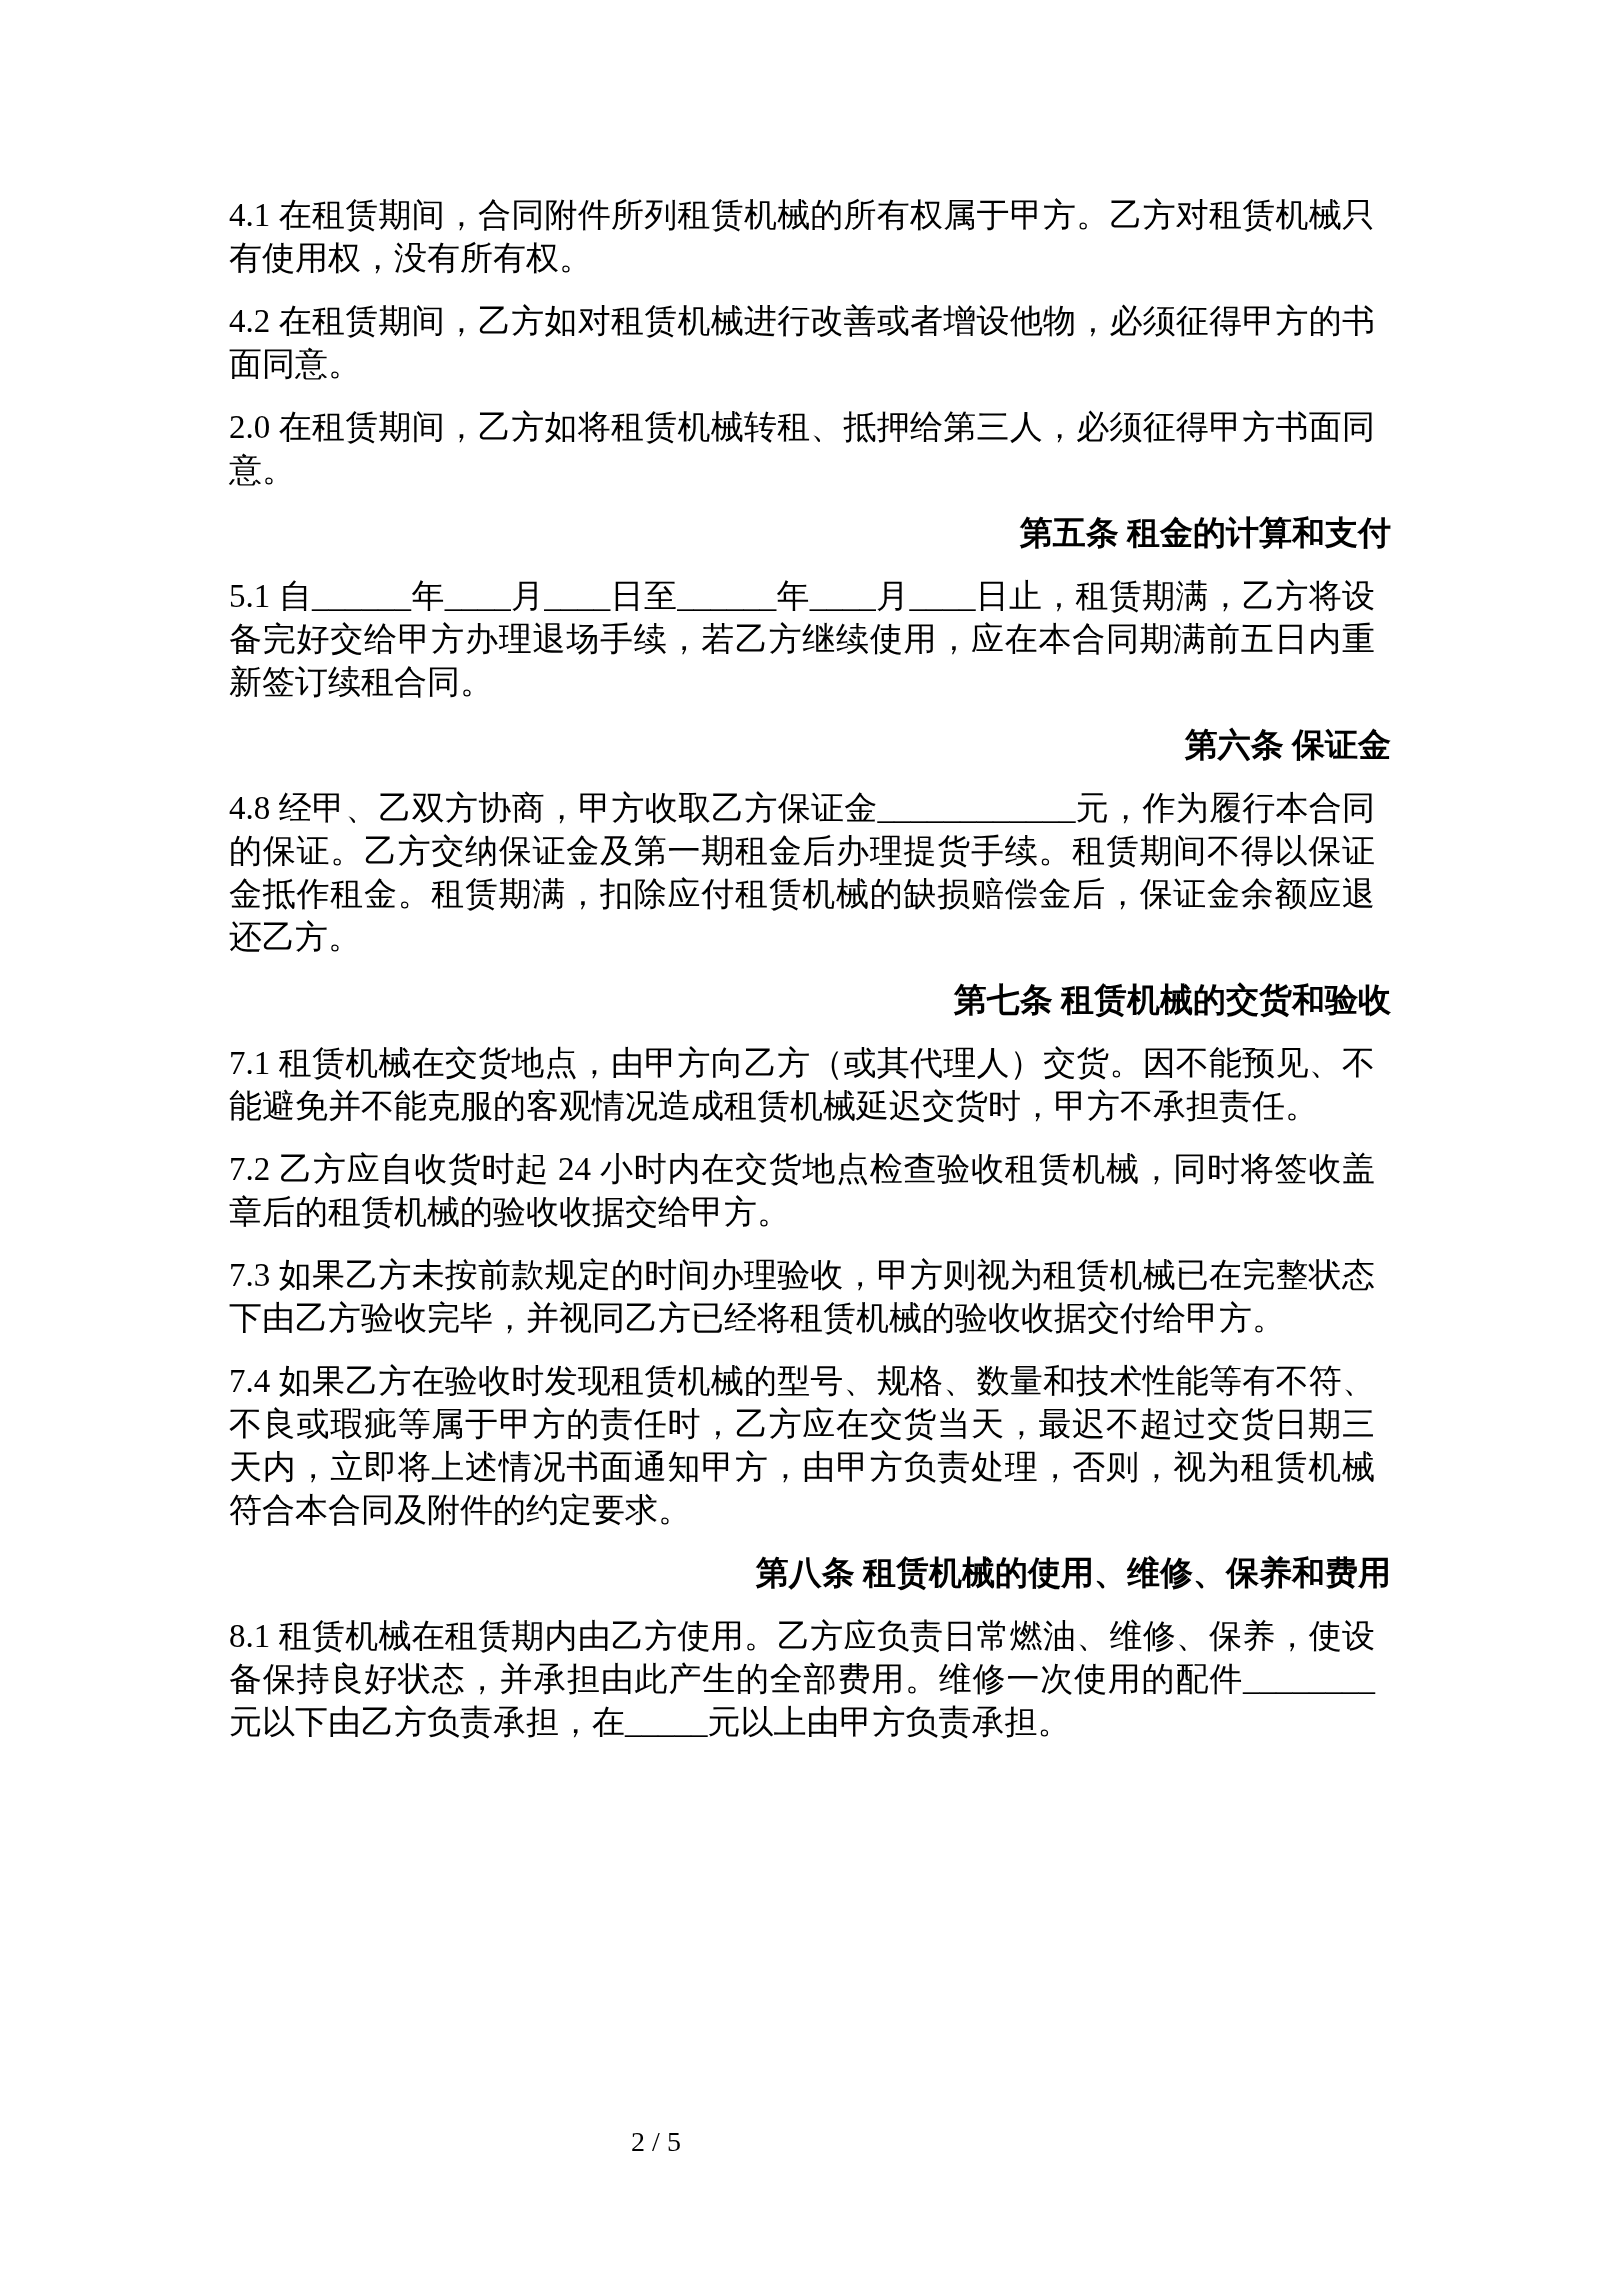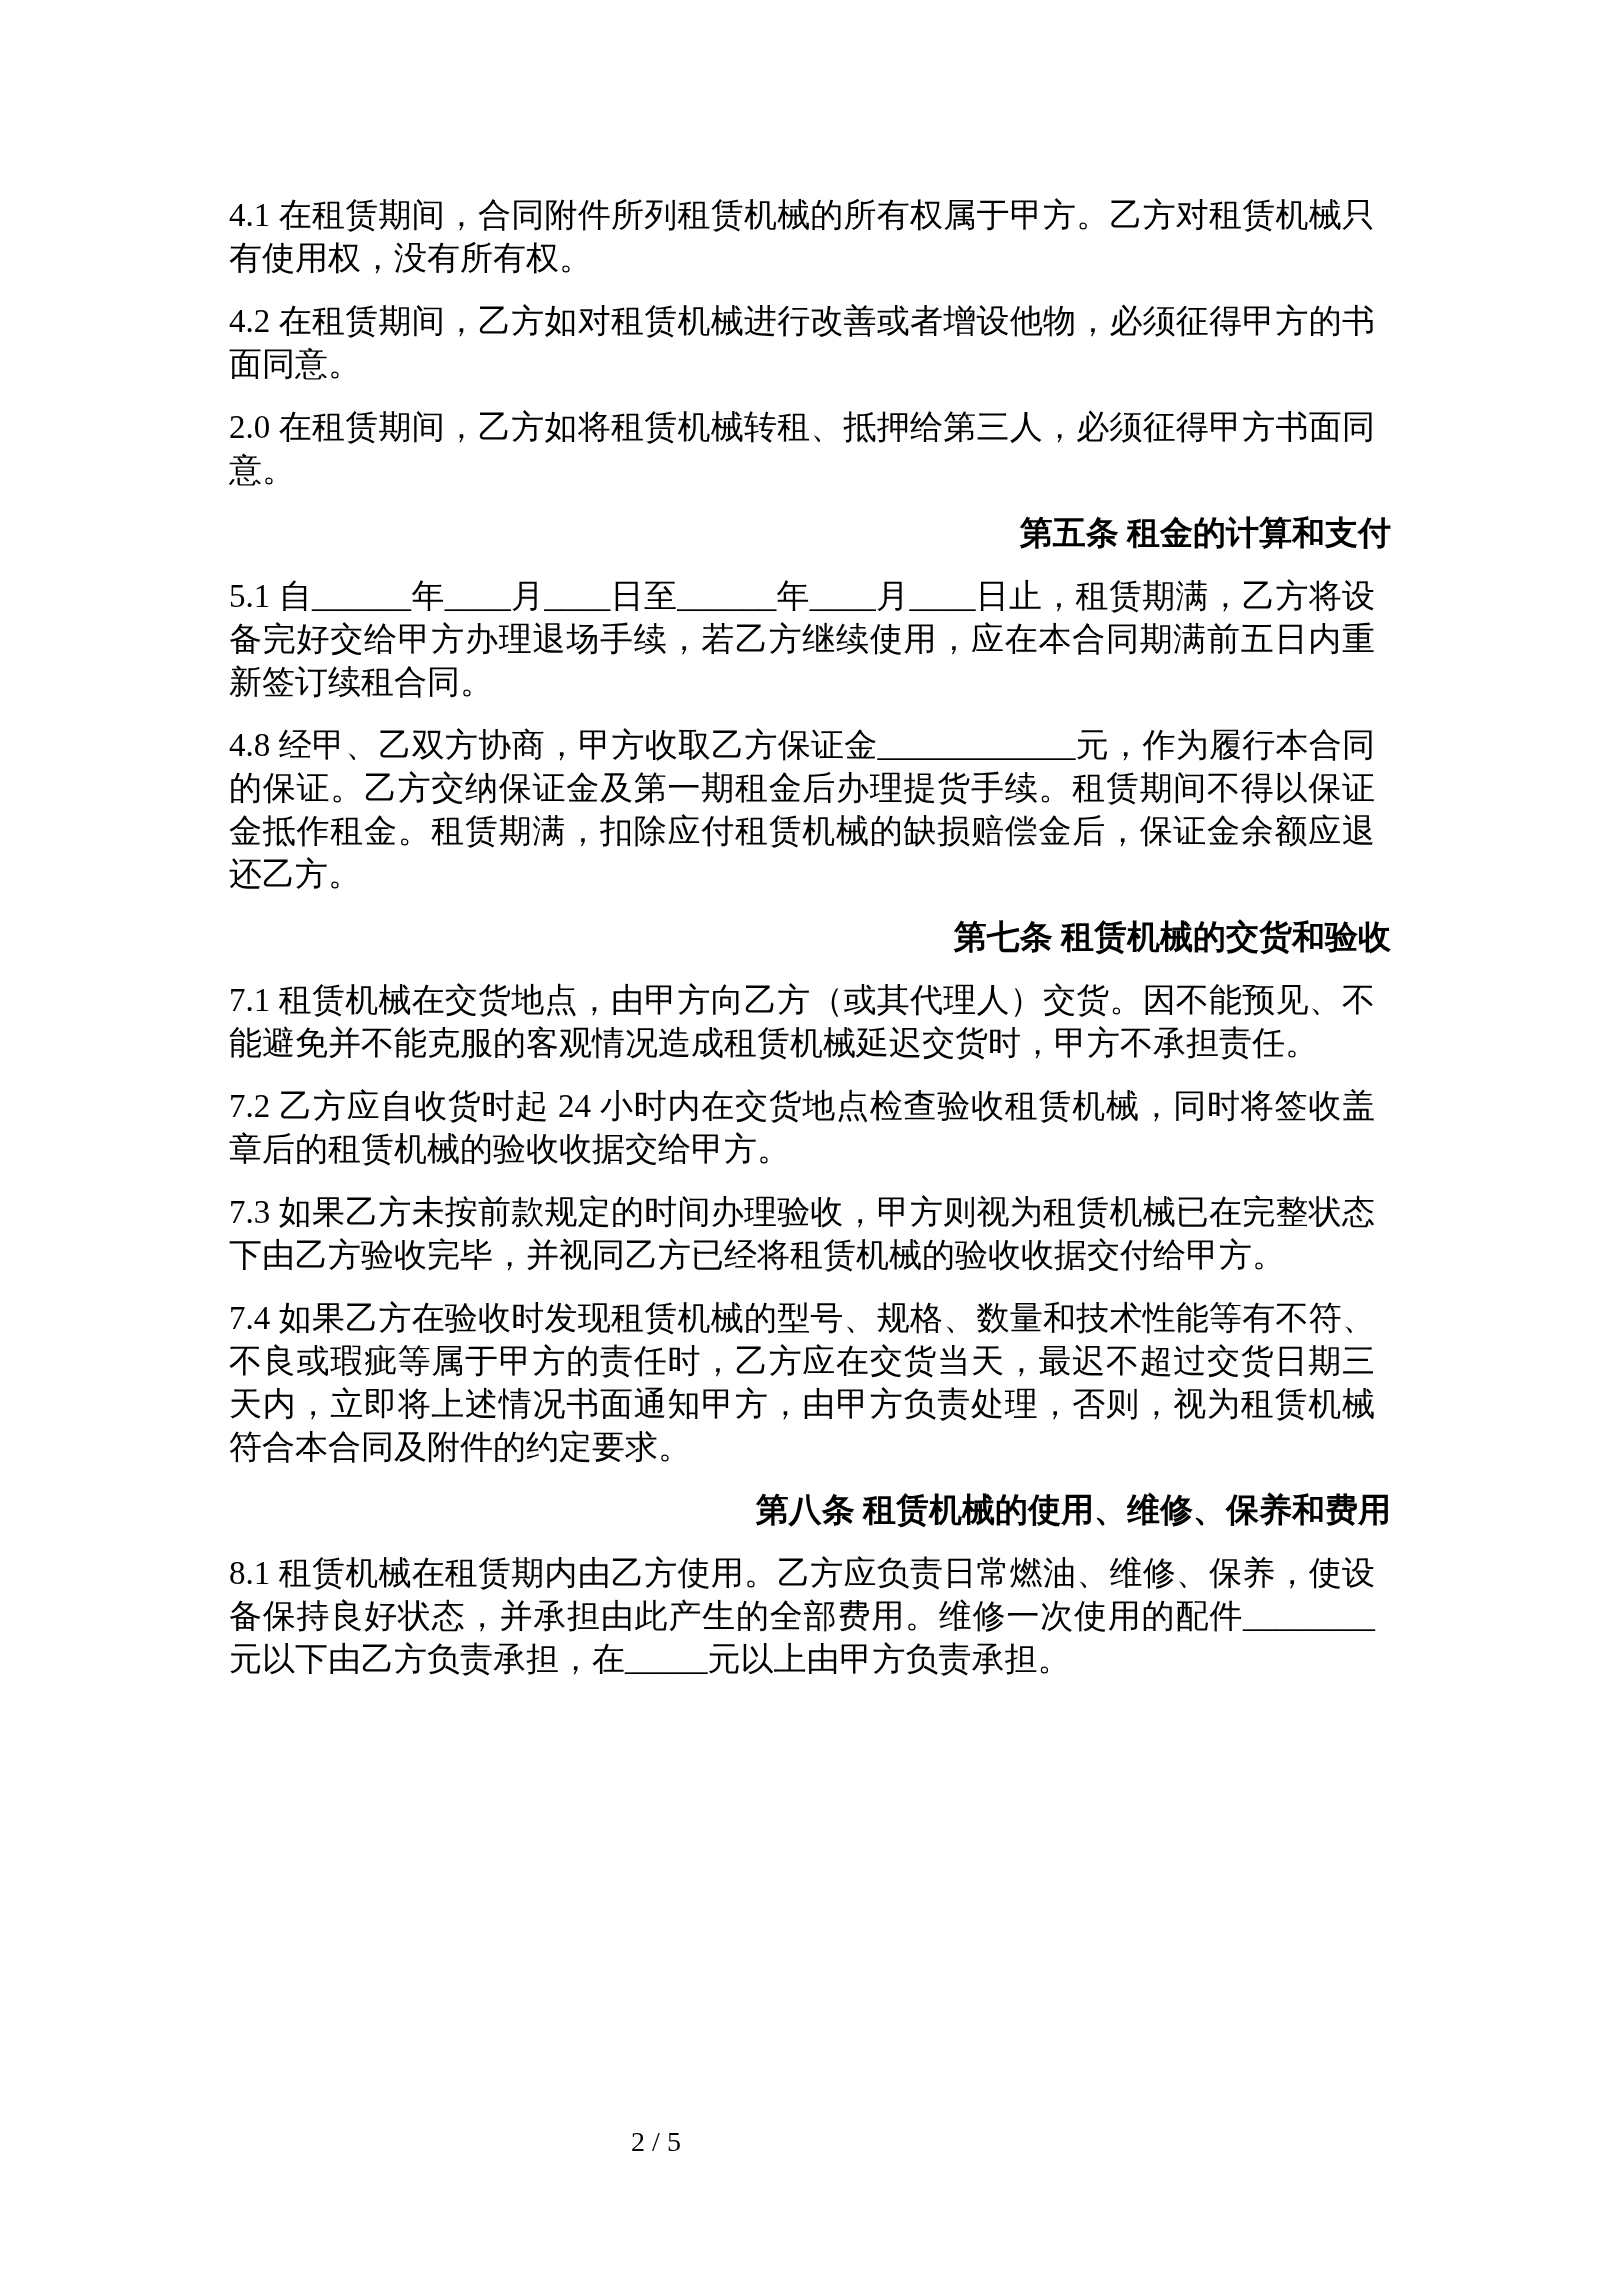--- a/index.html
+++ b/index.html
@@ -59,20 +59,21 @@
 </head>
 <body>
 
 <div class="page">
   <main class="content">
     <p class="para">4.1 在租赁期间，合同附件所列租赁机械的所有权属于甲方。乙方对租赁机械只有使用权，没有所有权。</p>
     <p class="para">4.2 在租赁期间，乙方如对租赁机械进行改善或者增设他物，必须征得甲方的书面同意。</p>
     <p class="para">2.0 在租赁期间，乙方如将租赁机械转租、抵押给第三人，必须征得甲方书面同意。</p>
     <h2 class="heading">第五条 租金的计算和支付</h2>
     <p class="para">5.1 自______年____月____日至______年____月____日止，租赁期满，乙方将设备完好交给甲方办理退场手续，若乙方继续使用，应在本合同期满前五日内重新签订续租合同。</p>
+    <h2 class="heading">第六条 保证金</h2>
     <p class="para">4.8 经甲、乙双方协商，甲方收取乙方保证金____________元，作为履行本合同的保证。乙方交纳保证金及第一期租金后办理提货手续。租赁期间不得以保证金抵作租金。租赁期满，扣除应付租赁机械的缺损赔偿金后，保证金余额应退还乙方。</p>
     <h2 class="heading">第七条 租赁机械的交货和验收</h2>
     <p class="para">7.1 租赁机械在交货地点，由甲方向乙方（或其代理人）交货。因不能预见、不能避免并不能克服的客观情况造成租赁机械延迟交货时，甲方不承担责任。</p>
     <p class="para">7.2 乙方应自收货时起 24 小时内在交货地点检查验收租赁机械，同时将签收盖章后的租赁机械的验收收据交给甲方。</p>
     <p class="para">7.3 如果乙方未按前款规定的时间办理验收，甲方则视为租赁机械已在完整状态下由乙方验收完毕，并视同乙方已经将租赁机械的验收收据交付给甲方。</p>
     <p class="para">7.4 如果乙方在验收时发现租赁机械的型号、规格、数量和技术性能等有不符、不良或瑕疵等属于甲方的责任时，乙方应在交货当天，最迟不超过交货日期三天内，立即将上述情况书面通知甲方，由甲方负责处理，否则，视为租赁机械符合本合同及附件的约定要求。</p>
     <h2 class="heading">第八条 租赁机械的使用、维修、保养和费用</h2>
     <p class="para">8.1 租赁机械在租赁期内由乙方使用。乙方应负责日常燃油、维修、保养，使设备保持良好状态，并承担由此产生的全部费用。维修一次使用的配件________元以下由乙方负责承担，在_____元以上由甲方负责承担。</p>
   </main>
   <footer class="footer">2 / 5</footer>

